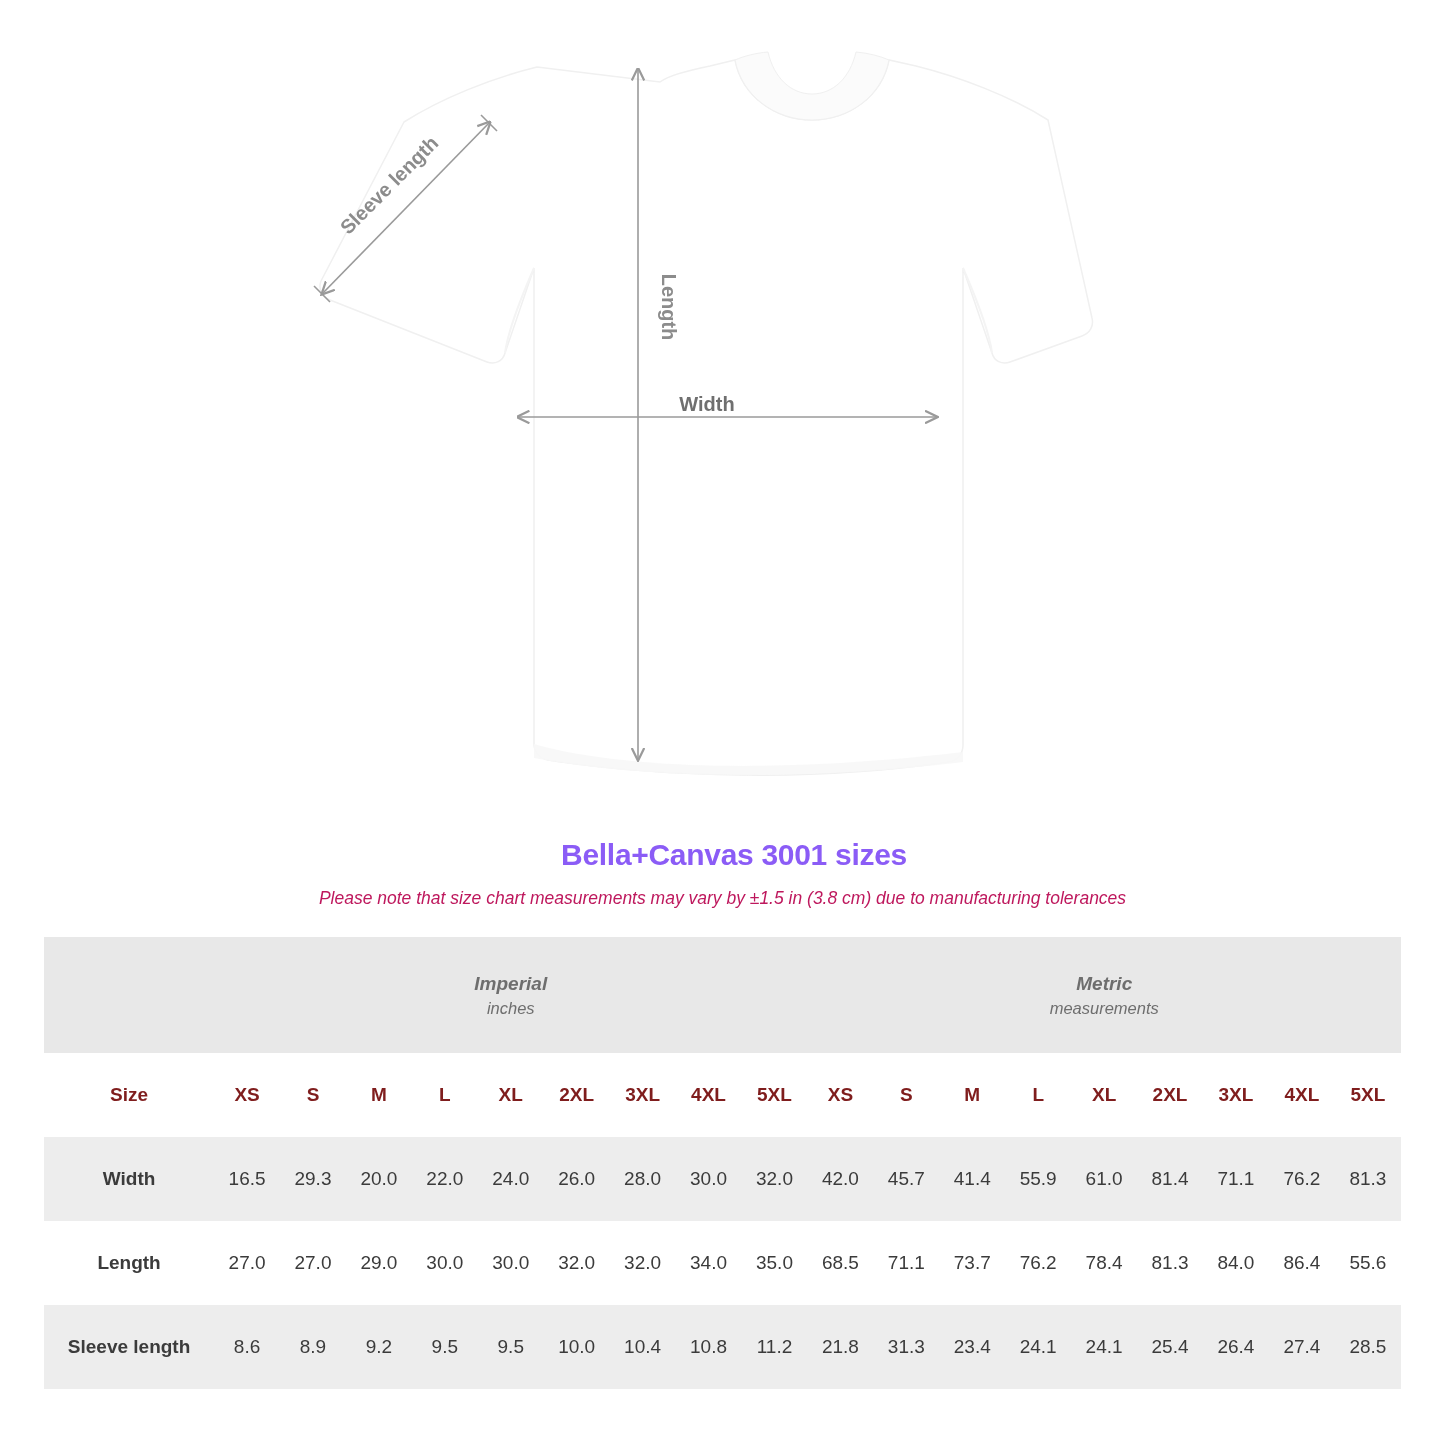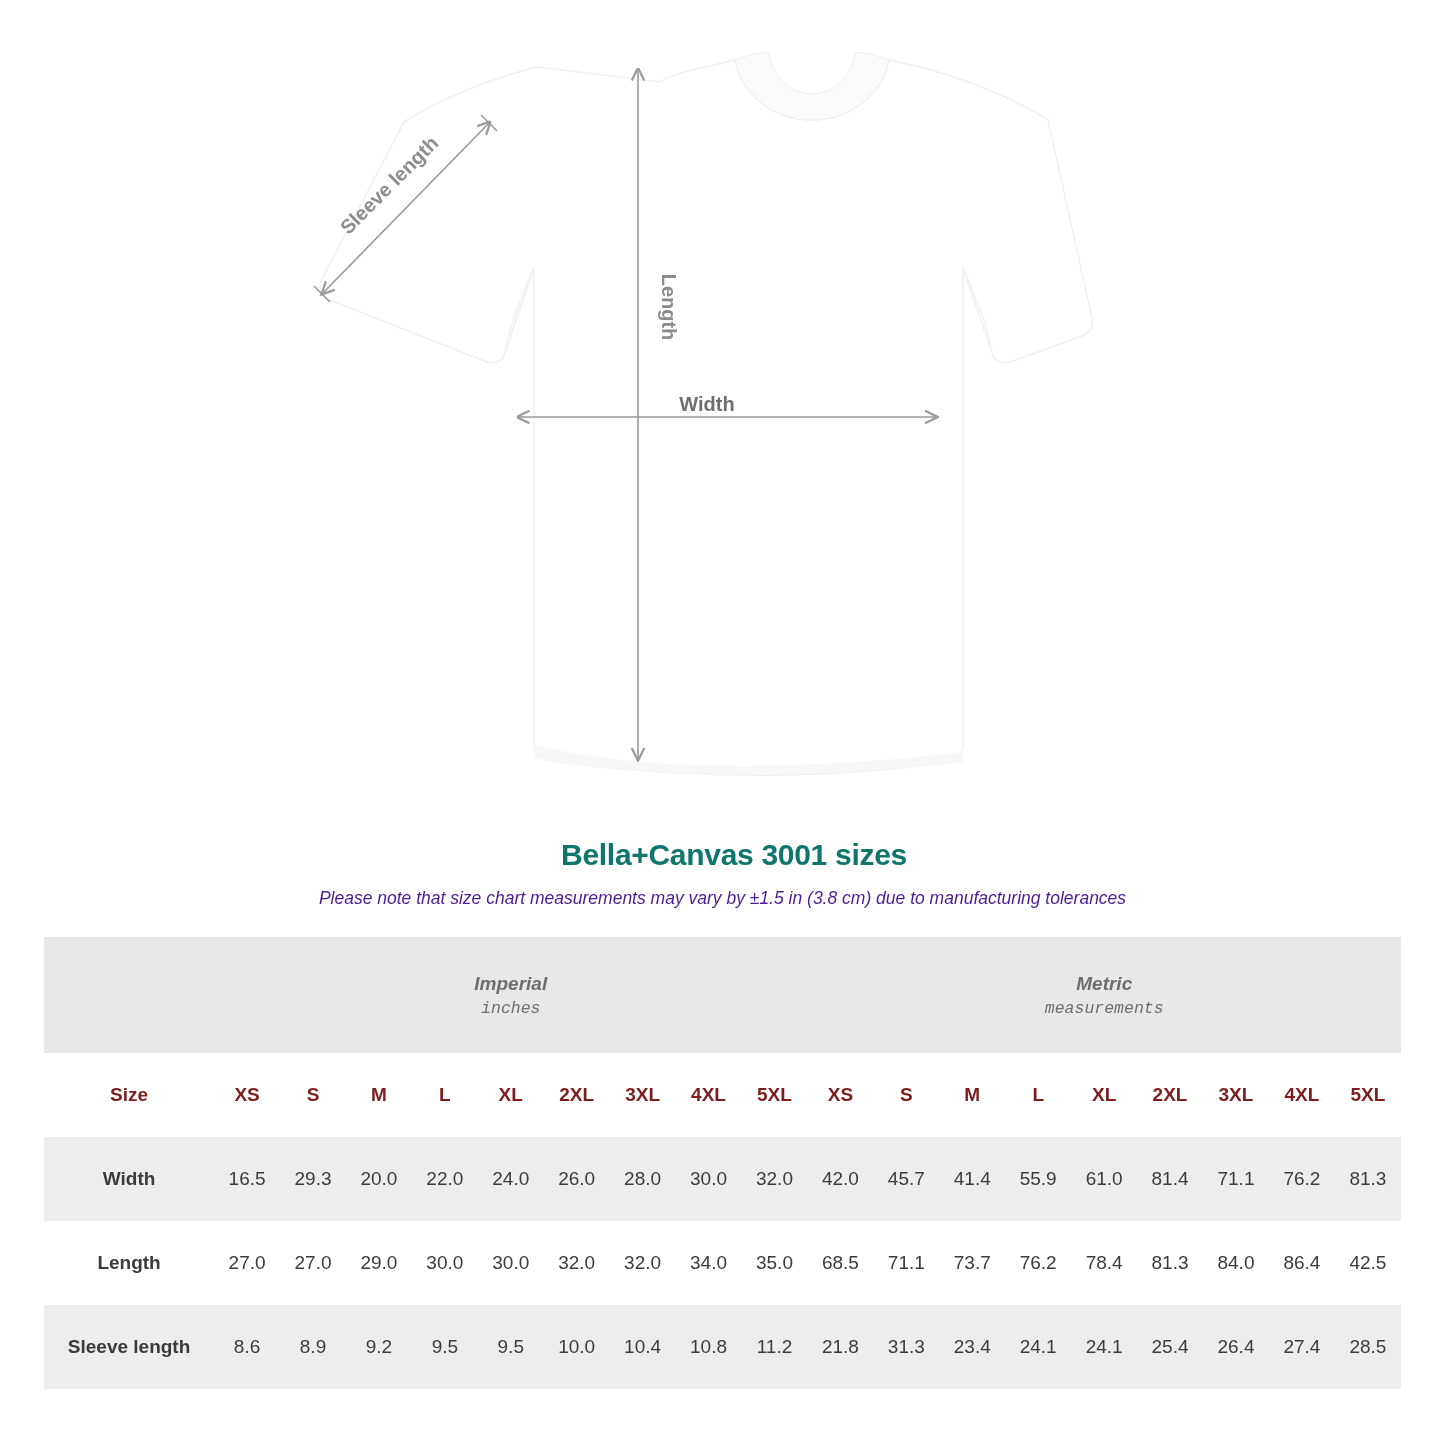--- a/index.html
+++ b/index.html
@@ -32,28 +32,28 @@
   }
 
   
   .title-block {
     text-align: center;
     margin-top: 8px;
   }
   .chart-title {
     font-size: 30px;
     font-weight: bold;
-    color: #0f766e;
+    color: #8b5cf6;
     letter-spacing: -0.3px;
     margin-left: 23px;
   }
   .chart-note {
     font-size: 17.5px;
     font-style: italic;
-    color: #4c1d95;
+    color: #be185d;
     margin-top: 16px;
   }
 
   
   .table-wrap {
     margin: 28px 44px 0 44px;
   }
   table.size-table {
     border-collapse: collapse;
     width: 1357px;
@@ -75,21 +75,20 @@
     font-style: italic;
     font-weight: bold;
     color: #6e6e6e;
     line-height: 1.25;
   }
   .unit-sub {
     font-size: 16.5px;
     font-style: italic;
     color: #6e6e6e;
     margin-top: 4px;
-    font-family: Liberation Mono, monospace;
   }
 
   .head-row td {
     height: 82px;
     font-size: 19px;
     font-weight: bold;
     color: #7f1d1d;
     background: #ffffff;
   }
   .head-row td.corner {
@@ -286,21 +285,21 @@
           <td>34.0</td>
           <td>35.0</td>
           <td>68.5</td>
           <td>71.1</td>
           <td>73.7</td>
           <td>76.2</td>
           <td>78.4</td>
           <td>81.3</td>
           <td>84.0</td>
           <td>86.4</td>
-          <td>42.5</td>
+          <td>55.6</td>
         </tr>
 
         <tr class="data-row shaded">
           <td class="rowlabel">Sleeve length</td>
           <td>8.6</td>
           <td>8.9</td>
           <td>9.2</td>
           <td>9.5</td>
           <td>9.5</td>
           <td>10.0</td>

